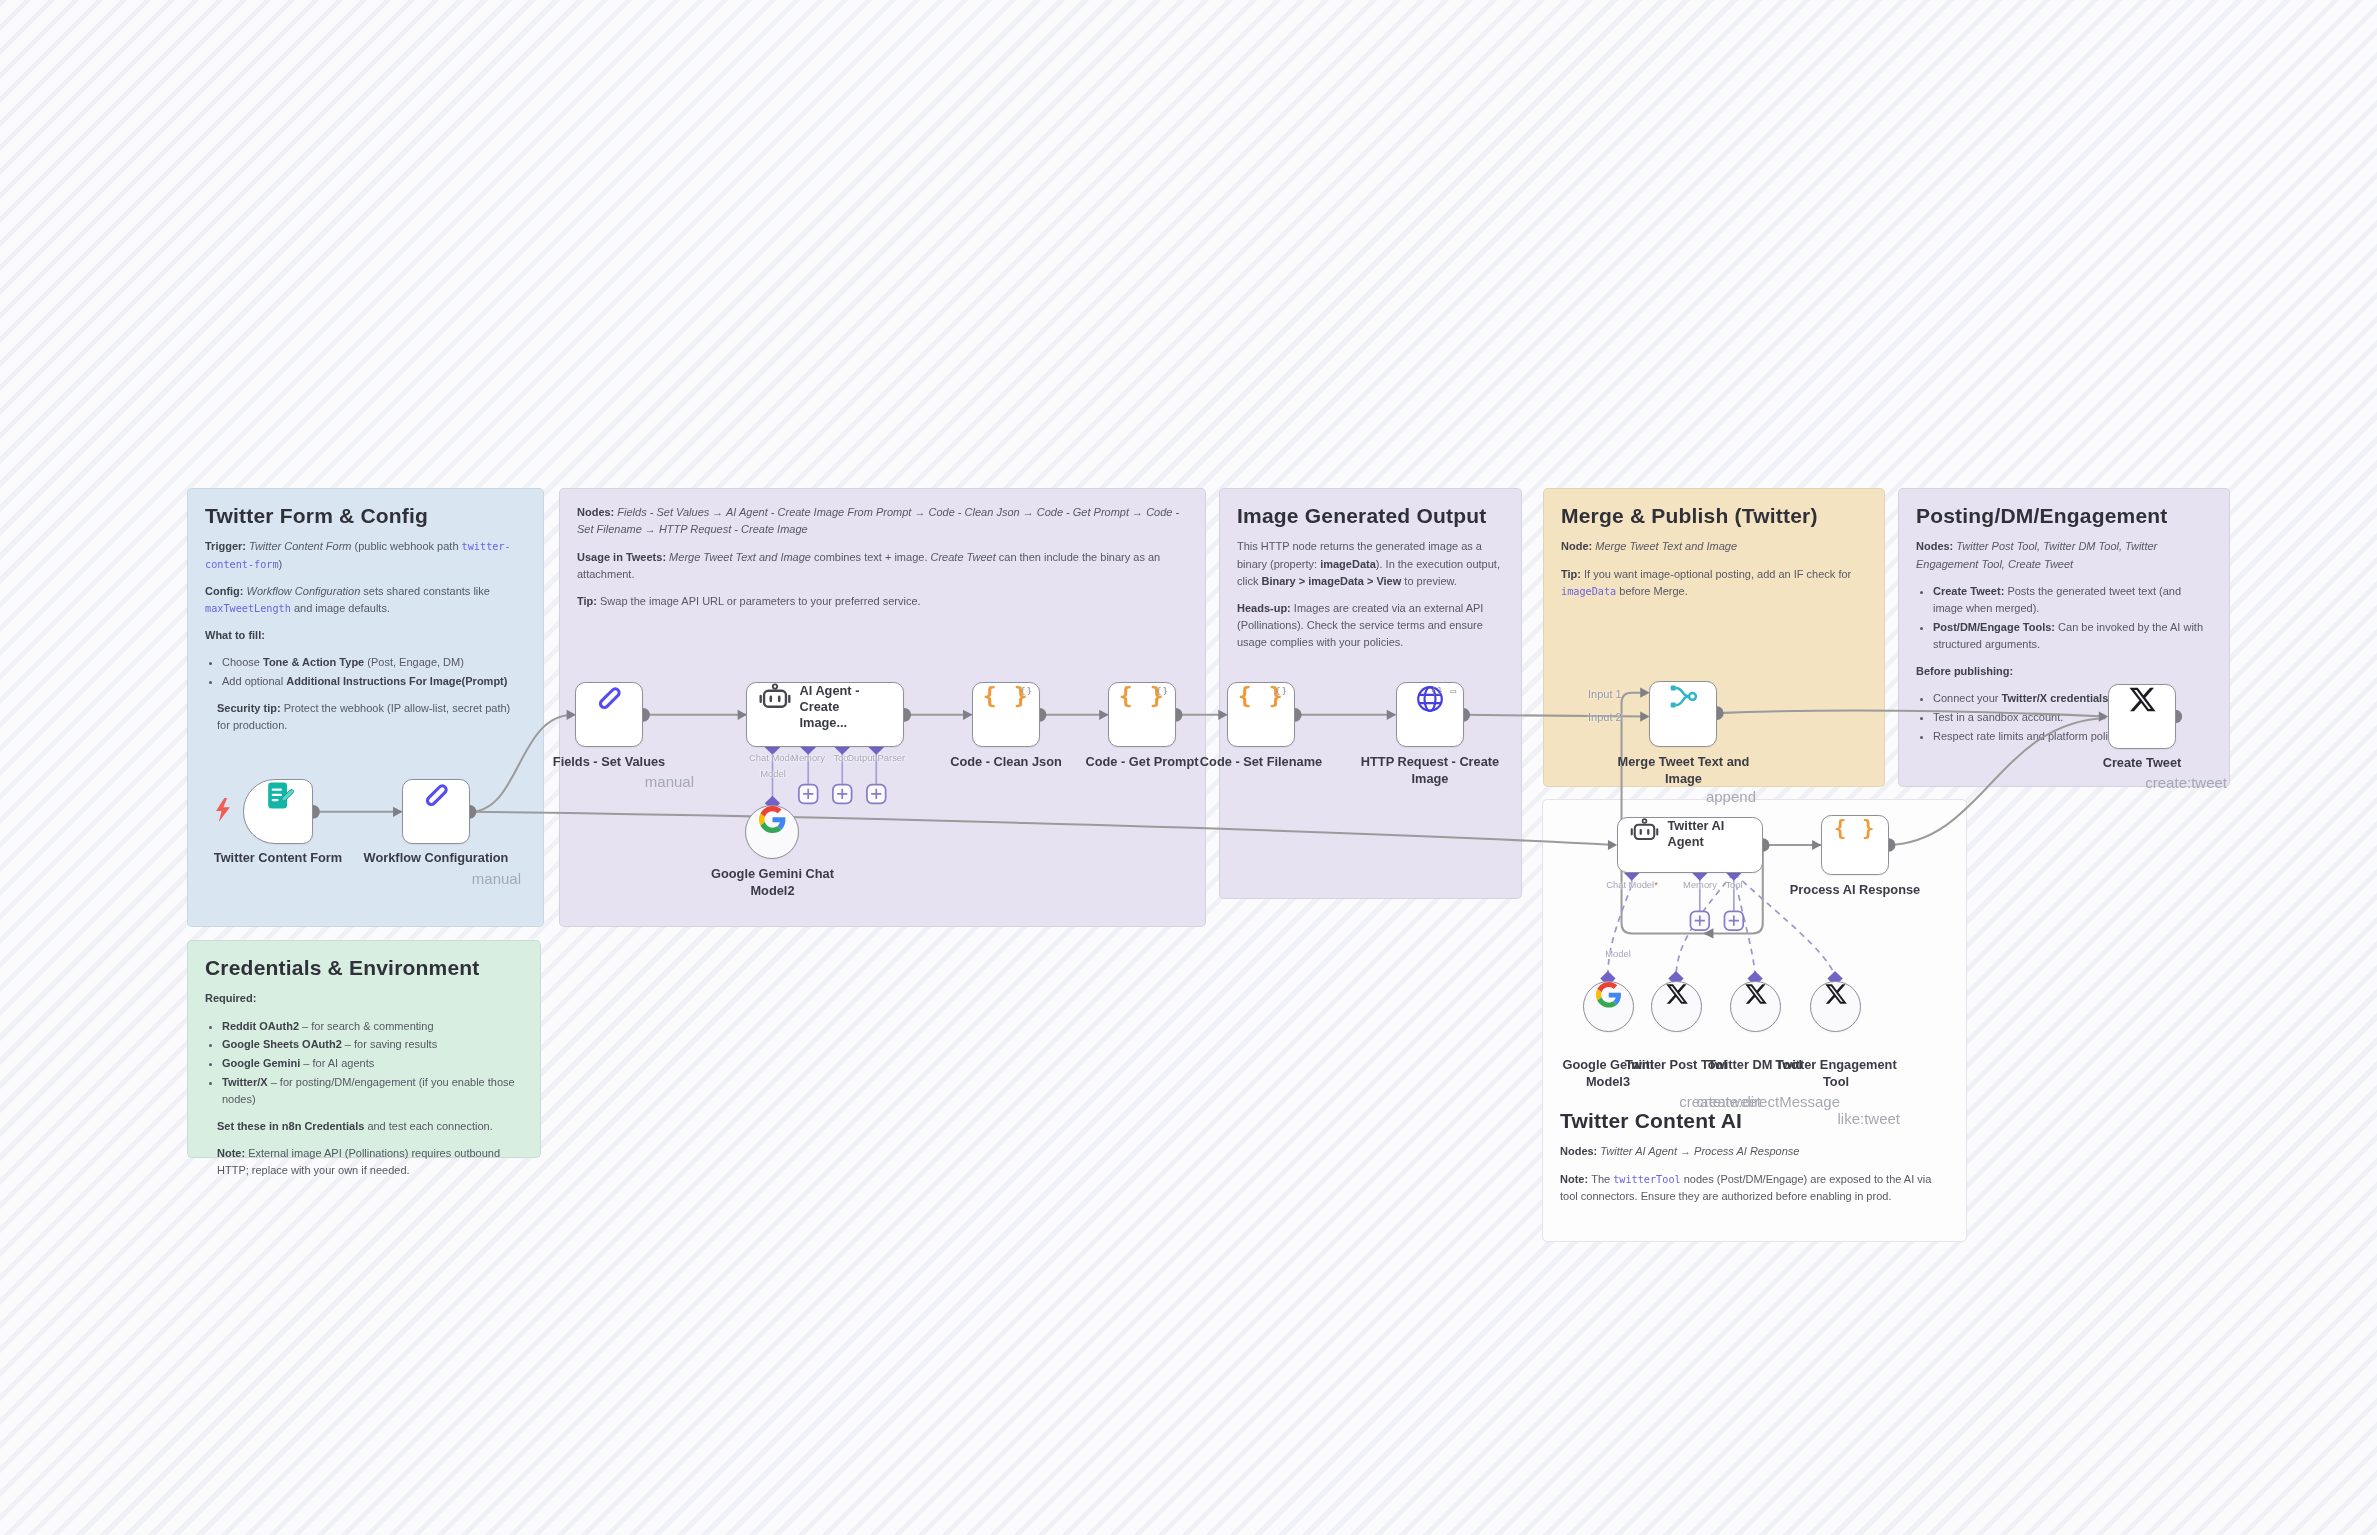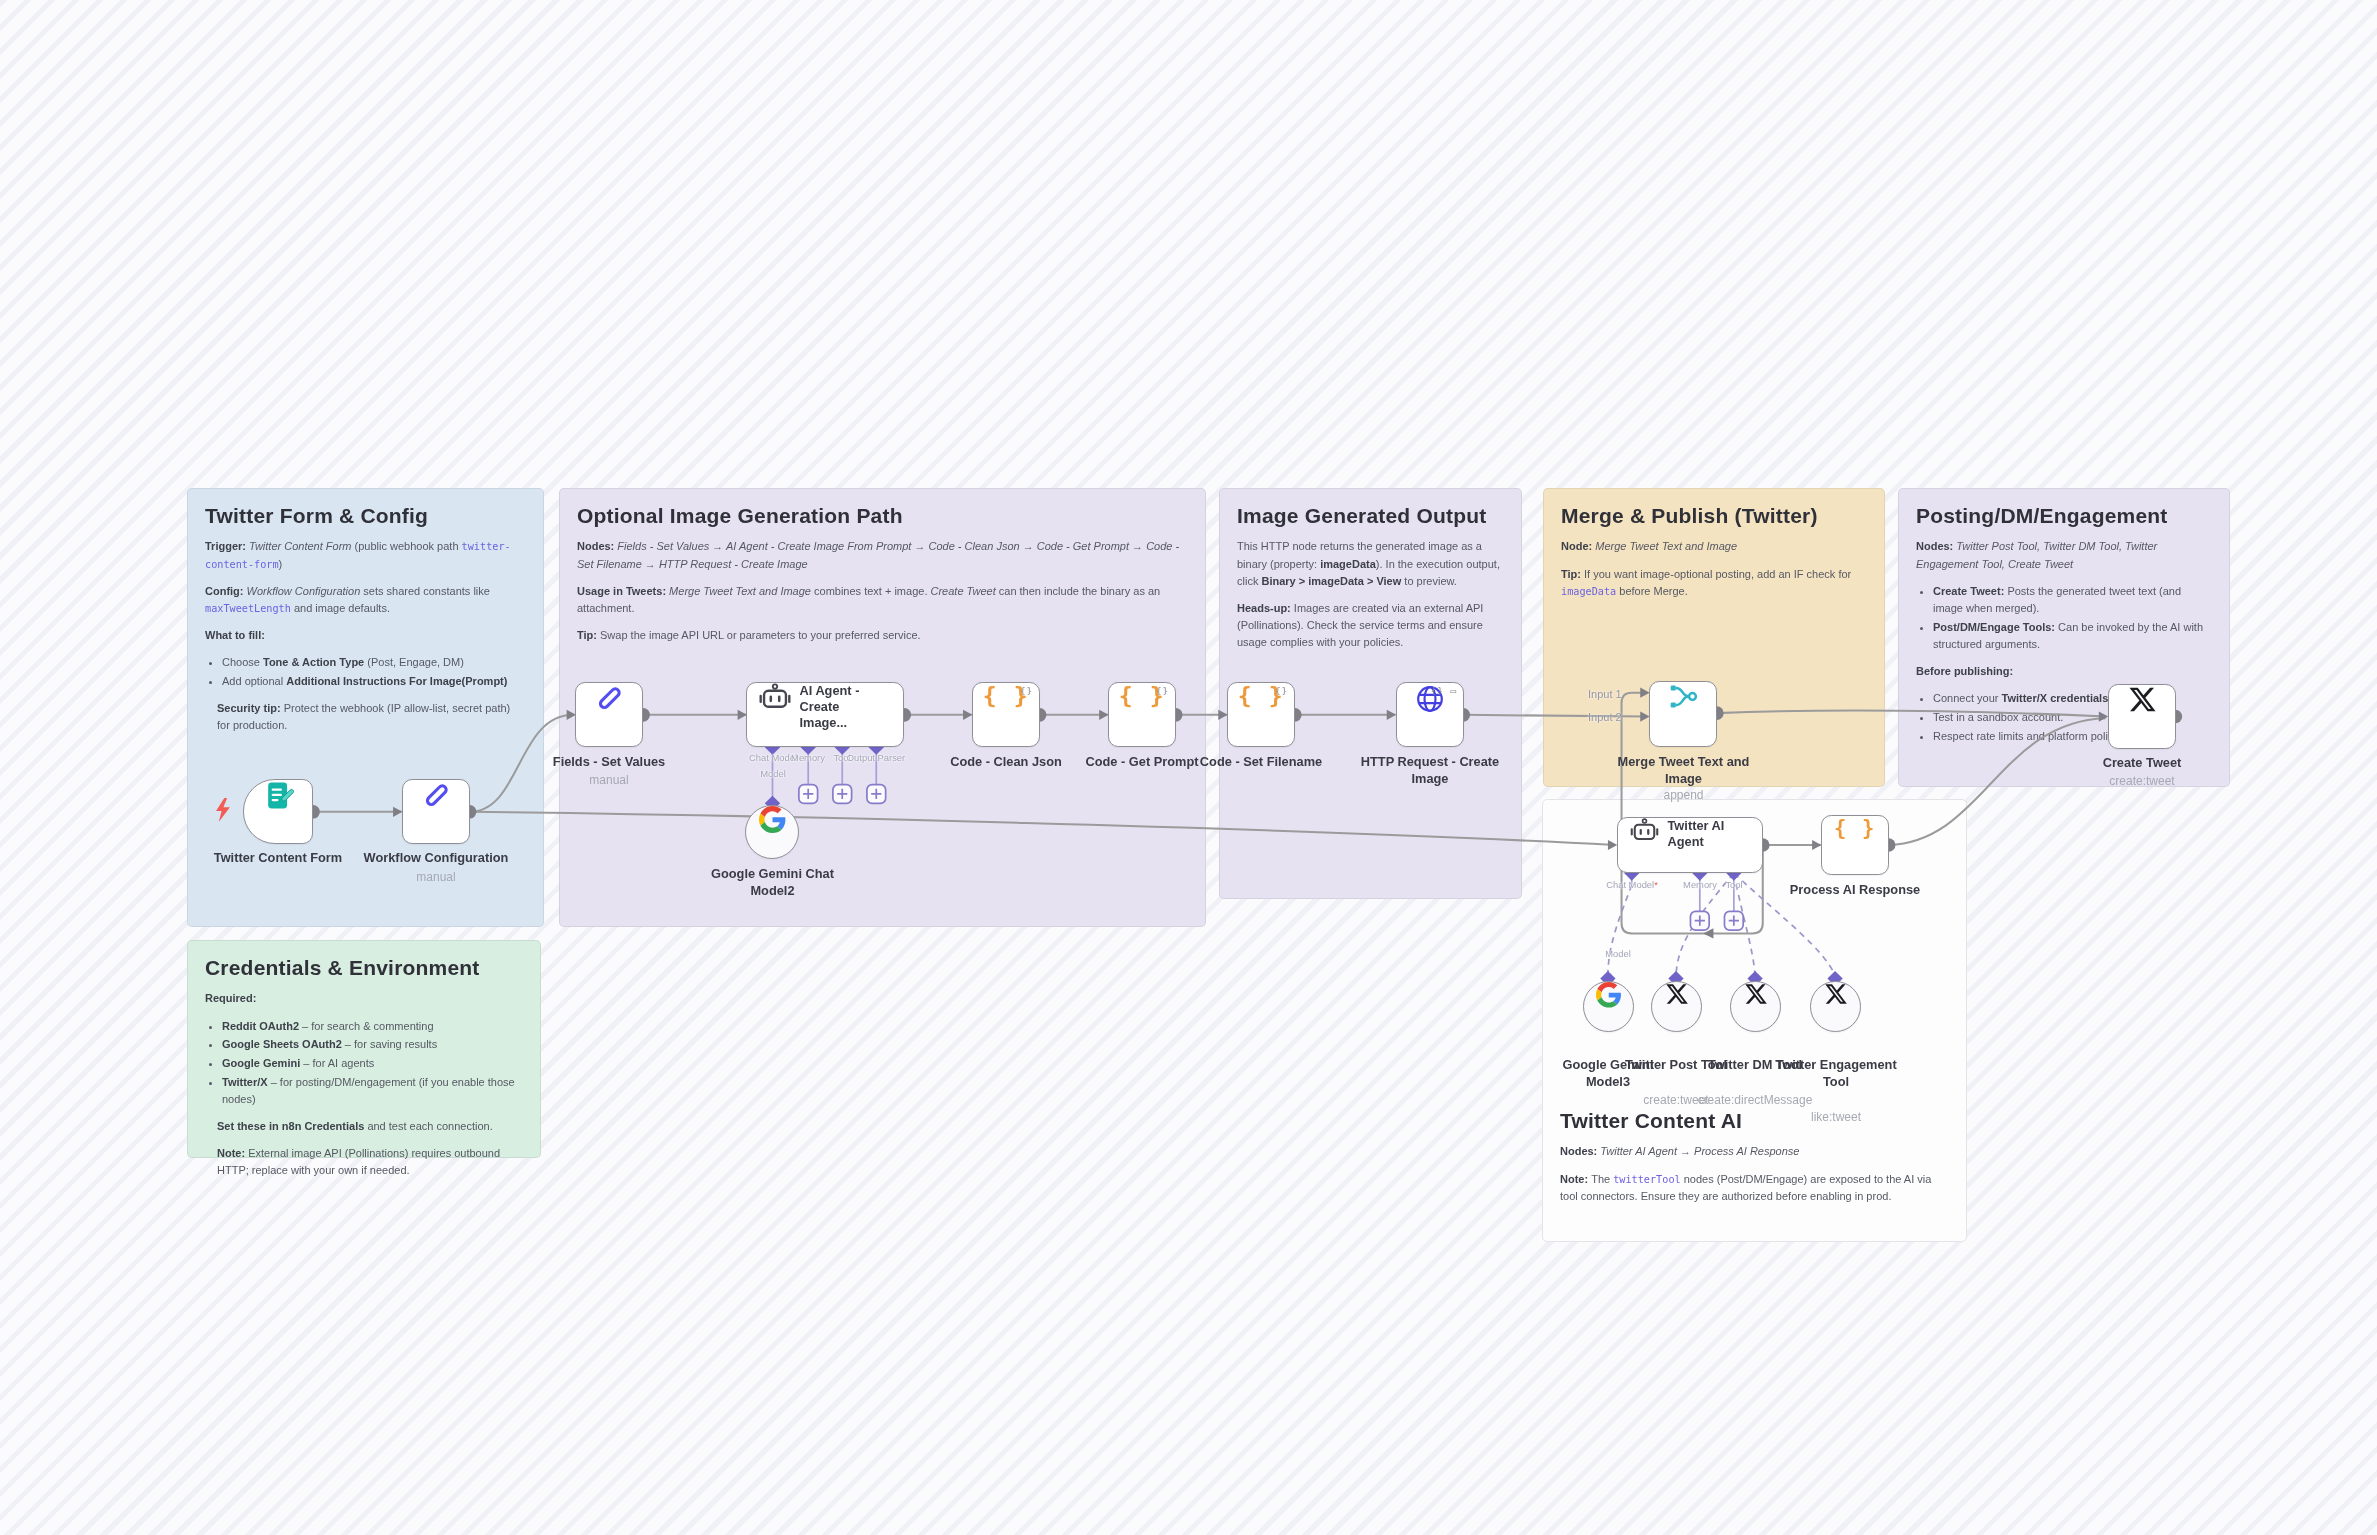--- a/index.html
+++ b/index.html
@@ -41,21 +41,21 @@
   .node.wide2{width:146px;height:56px;justify-content:flex-start;padding-left:12px;gap:8.5px}
   .node.circle{border-radius:50%;background:#fafafd}
   .node .ntitle{font-size:12.8px;font-weight:bold;color:#3a3b45;line-height:1.25}
   .node .ntitle.wrap{width:90px}
   .badge{position:absolute;top:3.4px;right:6px;font-family:"DejaVu Sans Mono", monospace;
          font-size:9.4px;color:#85868d;letter-spacing:0.9px;line-height:1}
   .braces{font-family:"DejaVu Sans Mono", monospace;font-weight:bold;font-size:23px;color:var(--orange-code);letter-spacing:1.7px}
   .braces.small{font-size:20.4px}
   
   .nlabel{position:absolute;text-align:center;font-size:12.8px;font-weight:bold;color:#3a3b45;z-index:4;line-height:1.3}
-  .nsub{position:absolute;text-align:center;font-size:12px;color:var(--sublabel);z-index:4}
+  .nsub{position:absolute;text-align:right;font-size:15px;color:var(--sublabel);z-index:4}
   .clabel{position:absolute;text-align:center;font-size:9.4px;color:#a4a6b8;white-space:nowrap;z-index:4;
           text-shadow:0 0 2.6px #fff,0 0 2.6px #fff;transform:translateX(-50%)}
   .clabel .req{color:#e4584f}
   .ilabel{position:absolute;font-size:11px;color:#9597a3;z-index:4;text-shadow:0 0 2.6px #fff;white-space:nowrap;width:51px}
   svg.wires{position:absolute;left:0;top:0;z-index:2}
   .bolt{position:absolute;z-index:3}
 </style>
 </head>
 <body>
 
@@ -66,21 +66,20 @@
       <p><span class="b">Config: </span><span class="i">Workflow Configuration</span><span> sets shared constants like </span><span class="code">maxTweetLength</span><span> and image defaults.</span></p>
       <p><span class="b">What to fill:</span></p>
       <ul>
         <li><span>Choose </span><span class="b">Tone &amp; Action Type</span><span> (Post, Engage, DM)</span></li>
         <li><span>Add optional </span><span class="b">Additional Instructions For Image(Prompt)</span></li>
       </ul>
       <p class="indent"><span class="b">Security tip: </span><span>Protect the webhook (IP allow-list, secret path) for production.</span></p>
     </div>
 </div>
 <div class="note purple" style="left:559px;top:488px;width:647px;height:439px">
-  <h2>Optional Image Generation Path</h2>
   <div class="note-body">
       <p><span class="b">Nodes: </span><span class="i">Fields - Set Values → AI Agent - Create Image From Prompt → Code - Clean Json → Code - Get Prompt → Code - Set Filename → HTTP Request - Create Image</span></p>
       <p><span class="b">Usage in Tweets: </span><span class="i">Merge Tweet Text and Image</span><span> combines text + image. </span><span class="i">Create Tweet</span><span> can then include the binary as an attachment.</span></p>
       <p><span class="b">Tip: </span><span>Swap the image API URL or parameters to your preferred service.</span></p>
     </div>
 </div>
 <div class="note purple" style="left:1219px;top:488px;width:303px;height:411px">
   <h2>Image Generated Output</h2>
   <div class="note-body">
       <p><span>This HTTP node returns the generated image as a binary (property: </span><span class="b">imageData</span><span>). In the execution output, click </span><span class="b">Binary &gt; imageData &gt; View</span><span> to preview.</span></p>

